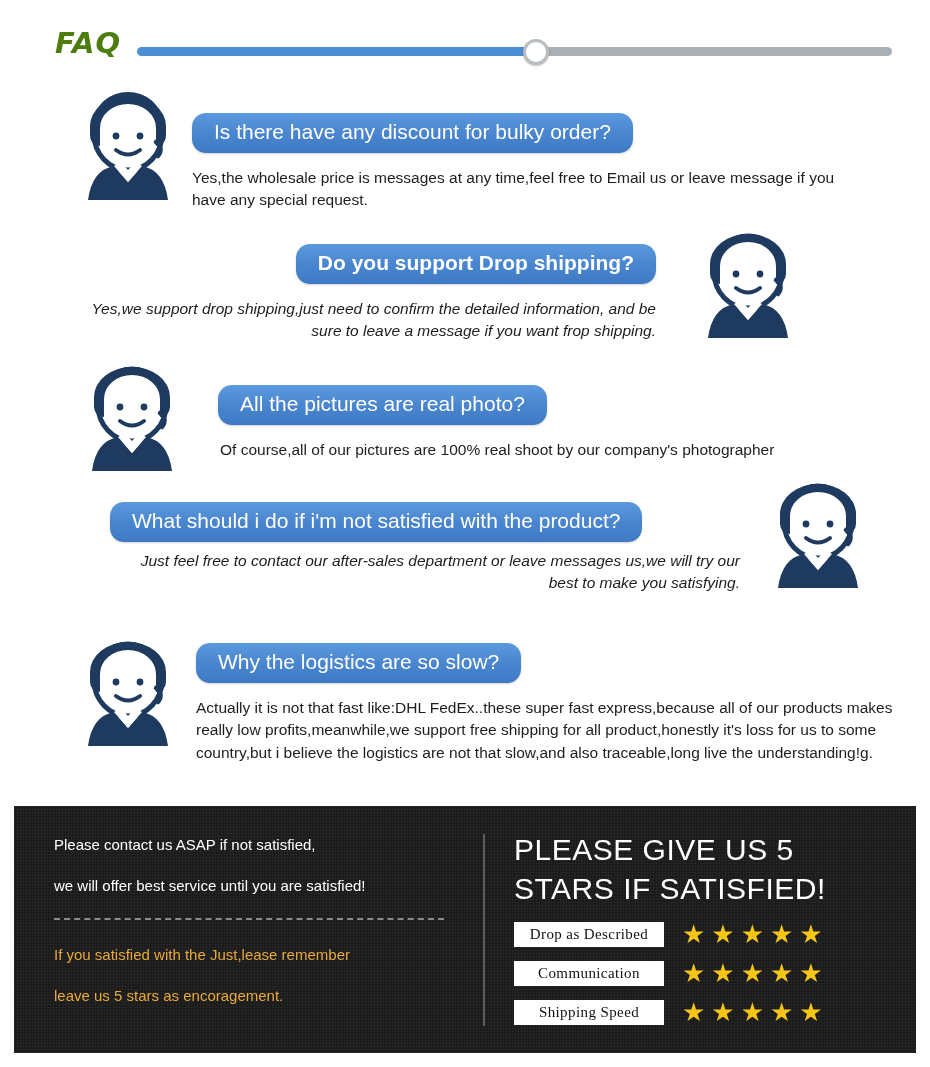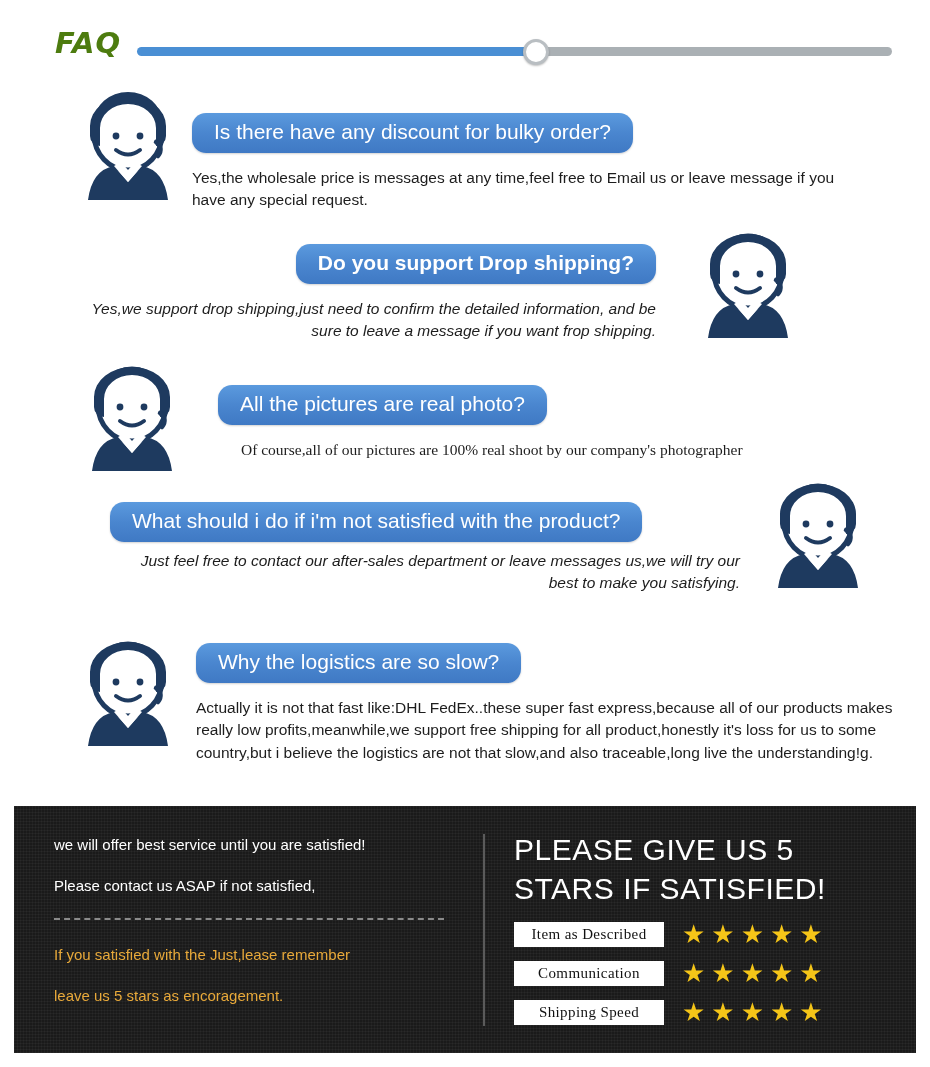--- a/index.html
+++ b/index.html
@@ -226,21 +226,21 @@
       <circle cx="48" cy="44" r="3.4" fill="#1e3a5f"></circle>
       <circle cx="72" cy="44" r="3.4" fill="#1e3a5f"></circle>
       <path d="M48 58 q12 9 24 0" stroke="#1e3a5f" stroke-width="4" fill="none" stroke-linecap="round"></path>
       <path d="M88 50 q8 6 2 14" stroke="#1e3a5f" stroke-width="4.5" fill="none" stroke-linecap="round"></path>
       <path d="M20 108 q4 -30 26 -34 l14 16 14 -16 q22 4 26 34 Z" fill="#1e3a5f"></path>
       <path d="M46 74 l14 16 14 -16 l-7 -4 -7 8 -7 -8 Z" fill="#ffffff"></path>
     </svg>
   </div>
   <div class="qa" style="left:218px; top:385px; width:690px;">
     <div class="bubble">All the pictures are real photo?</div>
-    <div class="answer" style="margin-top:14px; margin-left:23px;font-family:Liberation Serif, serif;">Of course,all of our pictures are 100% real shoot by our company's photographer</div>
+    <div class="answer" style="margin-top:14px; margin-left:2px;">Of course,all of our pictures are 100% real shoot by our company's photographer</div>
   </div>
 
   <div class="avatar" style="left:758px; top:480px;">
     <svg width="120" height="110" viewBox="0 0 120 110">
       <ellipse cx="60" cy="42" rx="34" ry="36" fill="#ffffff" stroke="#1e3a5f" stroke-width="5"></ellipse>
       <path d="M22 34 a38 30 0 0 1 76 0 l0 10 a10 10 0 0 1 -10 10 l0 -18 a28 24 0 0 0 -56 0 l0 18 a10 10 0 0 1 -10 -10 Z" fill="#1e3a5f"></path>
       <circle cx="48" cy="44" r="3.4" fill="#1e3a5f"></circle>
       <circle cx="72" cy="44" r="3.4" fill="#1e3a5f"></circle>
       <path d="M48 58 q12 9 24 0" stroke="#1e3a5f" stroke-width="4" fill="none" stroke-linecap="round"></path>
       <path d="M88 50 q8 6 2 14" stroke="#1e3a5f" stroke-width="4.5" fill="none" stroke-linecap="round"></path>
@@ -268,35 +268,35 @@
     </svg>
   </div>
   <div class="qa" style="left:196px; top:643px; width:715px;">
     <div class="bubble">Why the logistics are so slow?</div>
     <div class="answer" style="margin-top:14px; width:710px;">Actually it is not that fast like:DHL FedEx..these super fast express,because all of our products makes really low profits,meanwhile,we support free shipping for all product,honestly it's loss for us to some country,but i believe the logistics are not that slow,and also traceable,long live the understanding!g.</div>
   </div>
 
   <div class="footer">
 
     <div class="footer-left">
+      <div class="footer-line">Please contact us ASAP if not satisfied,</div>
       <div class="footer-line">we will offer best service until you are satisfied!</div>
-      <div class="footer-line">Please contact us ASAP if not satisfied,</div>
       <div class="dashed"></div>
       <div class="footer-line gold">If you satisfied with the Just,lease remember</div>
       <div class="footer-line gold">leave us 5 stars as encoragement.</div>
     </div>
 
     <div class="divider"></div>
 
     <div class="footer-right">
       <div class="give-stars">PLEASE GIVE US 5</div>
       <div class="give-stars">STARS IF SATISFIED!</div>
 
       <div class="rate-row">
-        <span class="rate-label">Item as Described</span>
+        <span class="rate-label">Drop as Described</span>
         <span class="stars">
           <span class="star">★</span><span class="star">★</span><span class="star">★</span><span class="star">★</span><span class="star">★</span>
         </span>
       </div>
 
       <div class="rate-row">
         <span class="rate-label">Communication</span>
         <span class="stars">
           <span class="star">★</span><span class="star">★</span><span class="star">★</span><span class="star">★</span><span class="star">★</span>
         </span>

